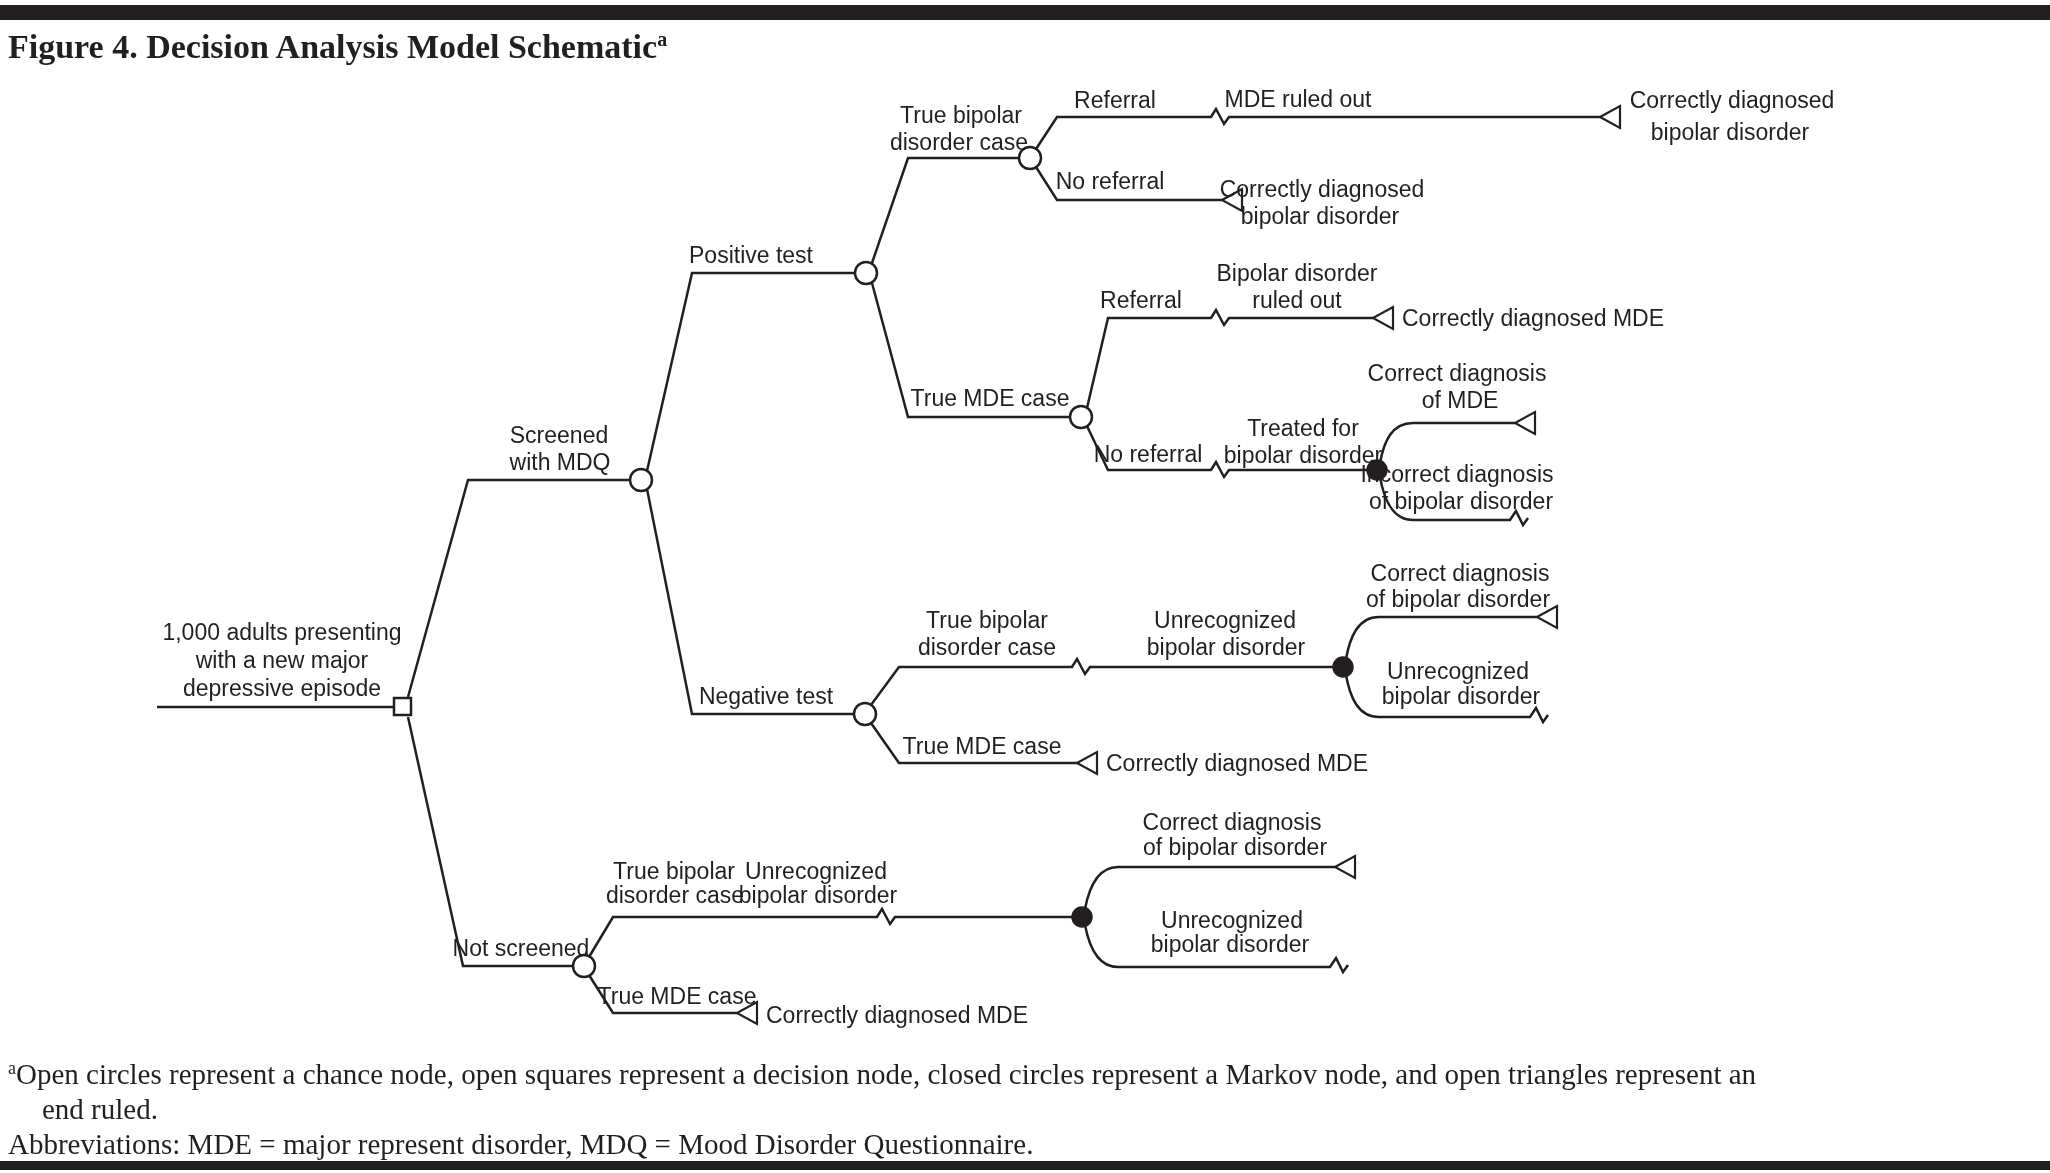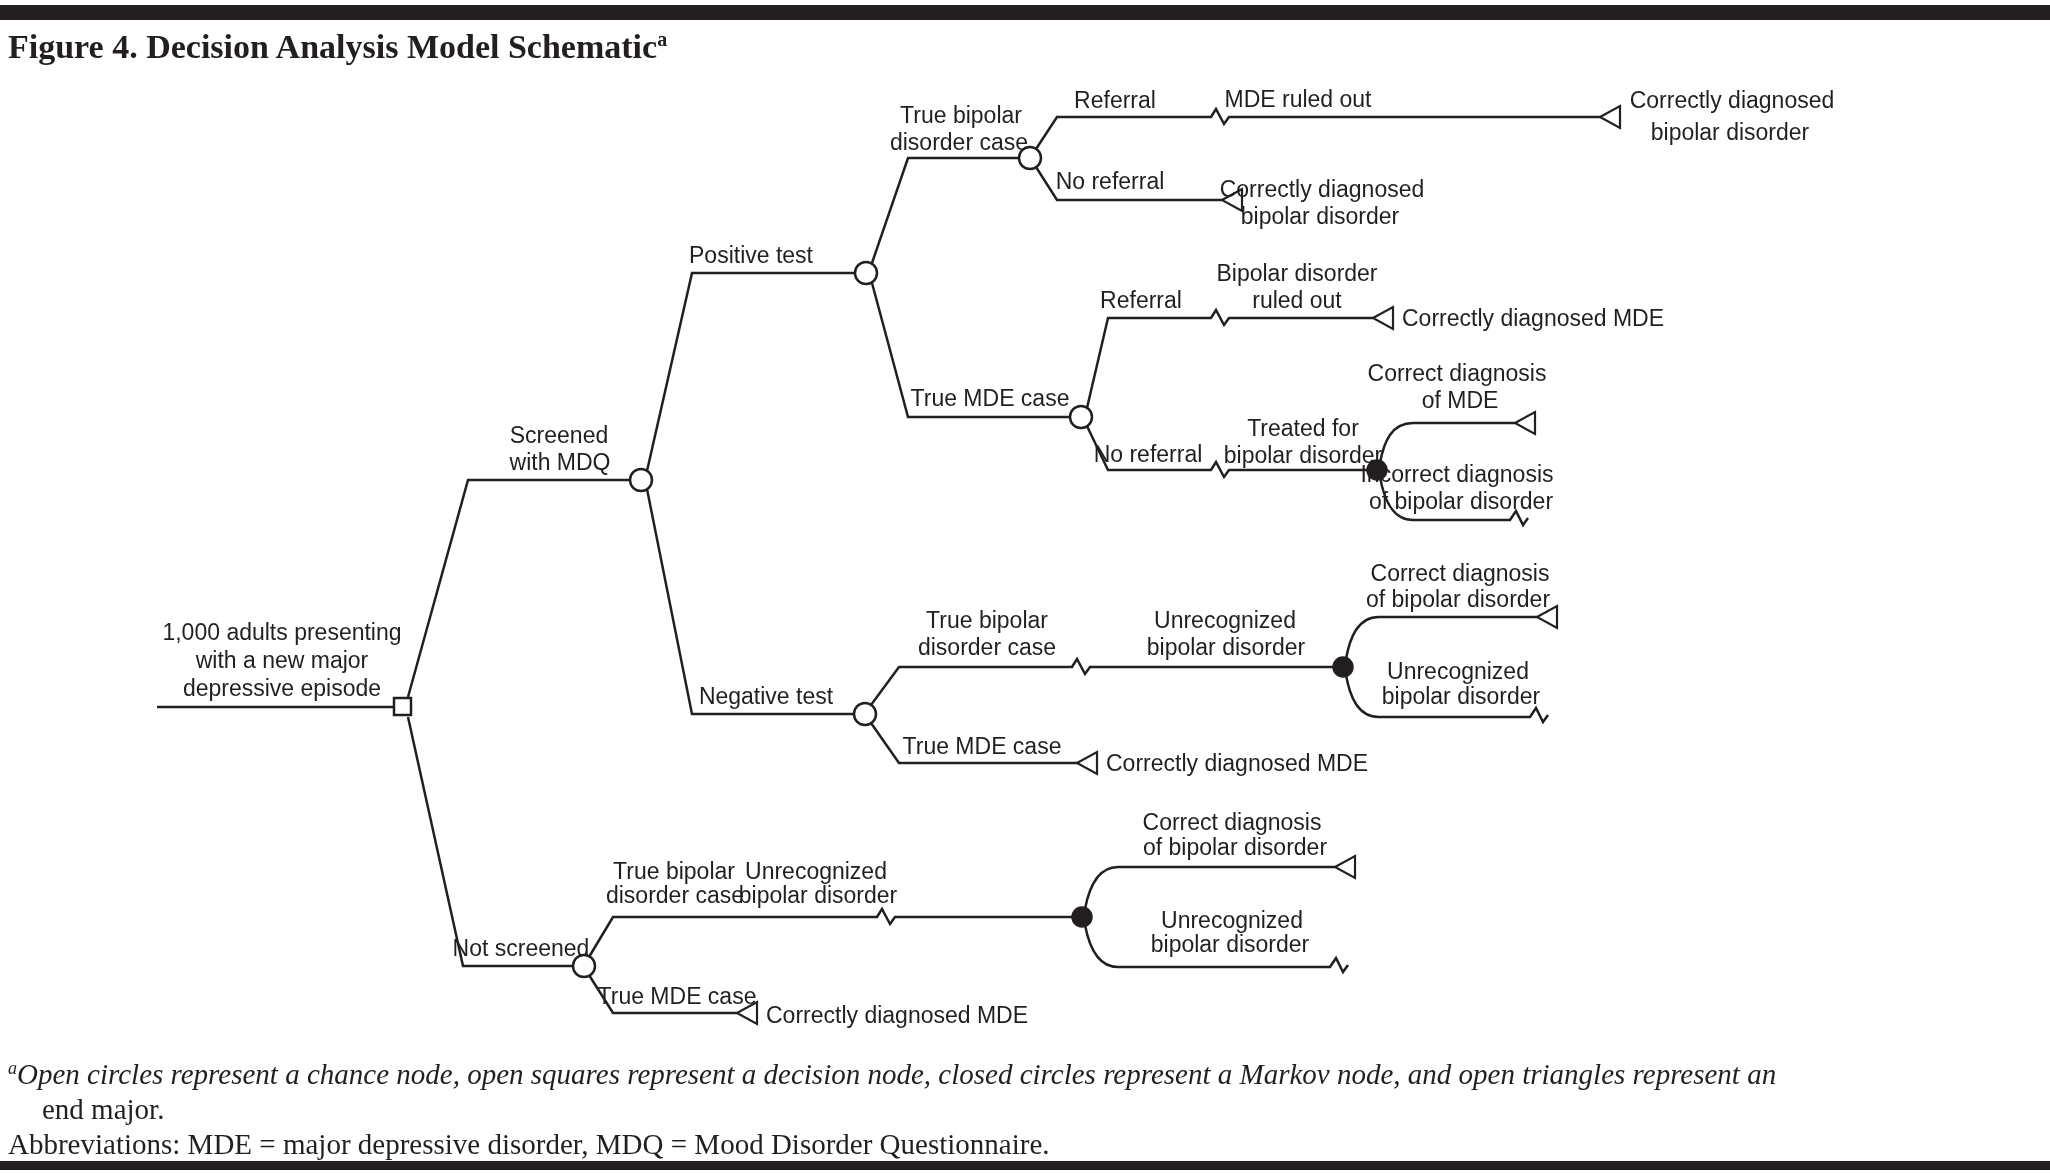--- a/index.html
+++ b/index.html
@@ -7,21 +7,21 @@
        font-family:"Liberation Sans", sans-serif;color:#231f20;}
   .rule{position:absolute;left:0;width:2050px;background:#231f20;}
   #rule-top{top:5px;height:15px;}
   #rule-bottom{top:1161px;height:9px;}
   #fig-title{position:absolute;left:8px;top:28px;
     font-family:"Liberation Serif", serif;font-size:34px;font-weight:700;
     letter-spacing:0px;white-space:nowrap;}
   #fig-title sup{font-size:20px;vertical-align:12px;font-weight:700;}
   .footnote{position:absolute;font-family:"Liberation Serif", serif;
     font-size:29px;white-space:nowrap;color:#231f20;}
-  #fn-line1{left:8px;top:1058px;font-style:italic;}
+  #fn-line1{left:8px;top:1058px;}
   #fn-line1 sup{font-size:18px;vertical-align:10px;}
   #fn-line2{left:42px;top:1093px;}
   #fn-line3{left:8px;top:1128px;}
   svg text{font-family:"Liberation Sans", sans-serif;font-size:23px;fill:#231f20;}
   svg .mid{text-anchor:middle;}
   svg .start{text-anchor:start;}
   svg path, svg rect, svg circle{vector-effect:non-scaling-stroke;}
   .edge{fill:none;stroke:#231f20;stroke-width:2.5;stroke-linejoin:miter;}
   .node-open{fill:#ffffff;stroke:#231f20;stroke-width:2.5;}
   .node-closed{fill:#231f20;stroke:#231f20;stroke-width:1.5;}
@@ -138,14 +138,14 @@
   <text class="mid" x="1232" y="830">Correct diagnosis</text>
   <text class="mid" x="1235" y="855">of bipolar disorder</text>
   <text class="mid" x="1232" y="928">Unrecognized</text>
   <text class="mid" x="1230" y="952">bipolar disorder</text>
 
   <text class="mid" x="677" y="1004">True MDE case</text>
   <text class="start" x="766" y="1023">Correctly diagnosed MDE</text>
 </svg>
 
 <div class="footnote" id="fn-line1"><sup>a</sup><span>Open circles represent a chance node, open squares represent a decision node, closed circles represent a Markov node, and open triangles represent an</span></div>
-<div class="footnote" id="fn-line2">end major.</div>
-<div class="footnote" id="fn-line3">Abbreviations: MDE = major depressive disorder, MDQ = Mood Disorder Questionnaire.</div>
+<div class="footnote" id="fn-line2">end ruled.</div>
+<div class="footnote" id="fn-line3">Abbreviations: MDE = major represent disorder, MDQ = Mood Disorder Questionnaire.</div>
 
 </body></html>

